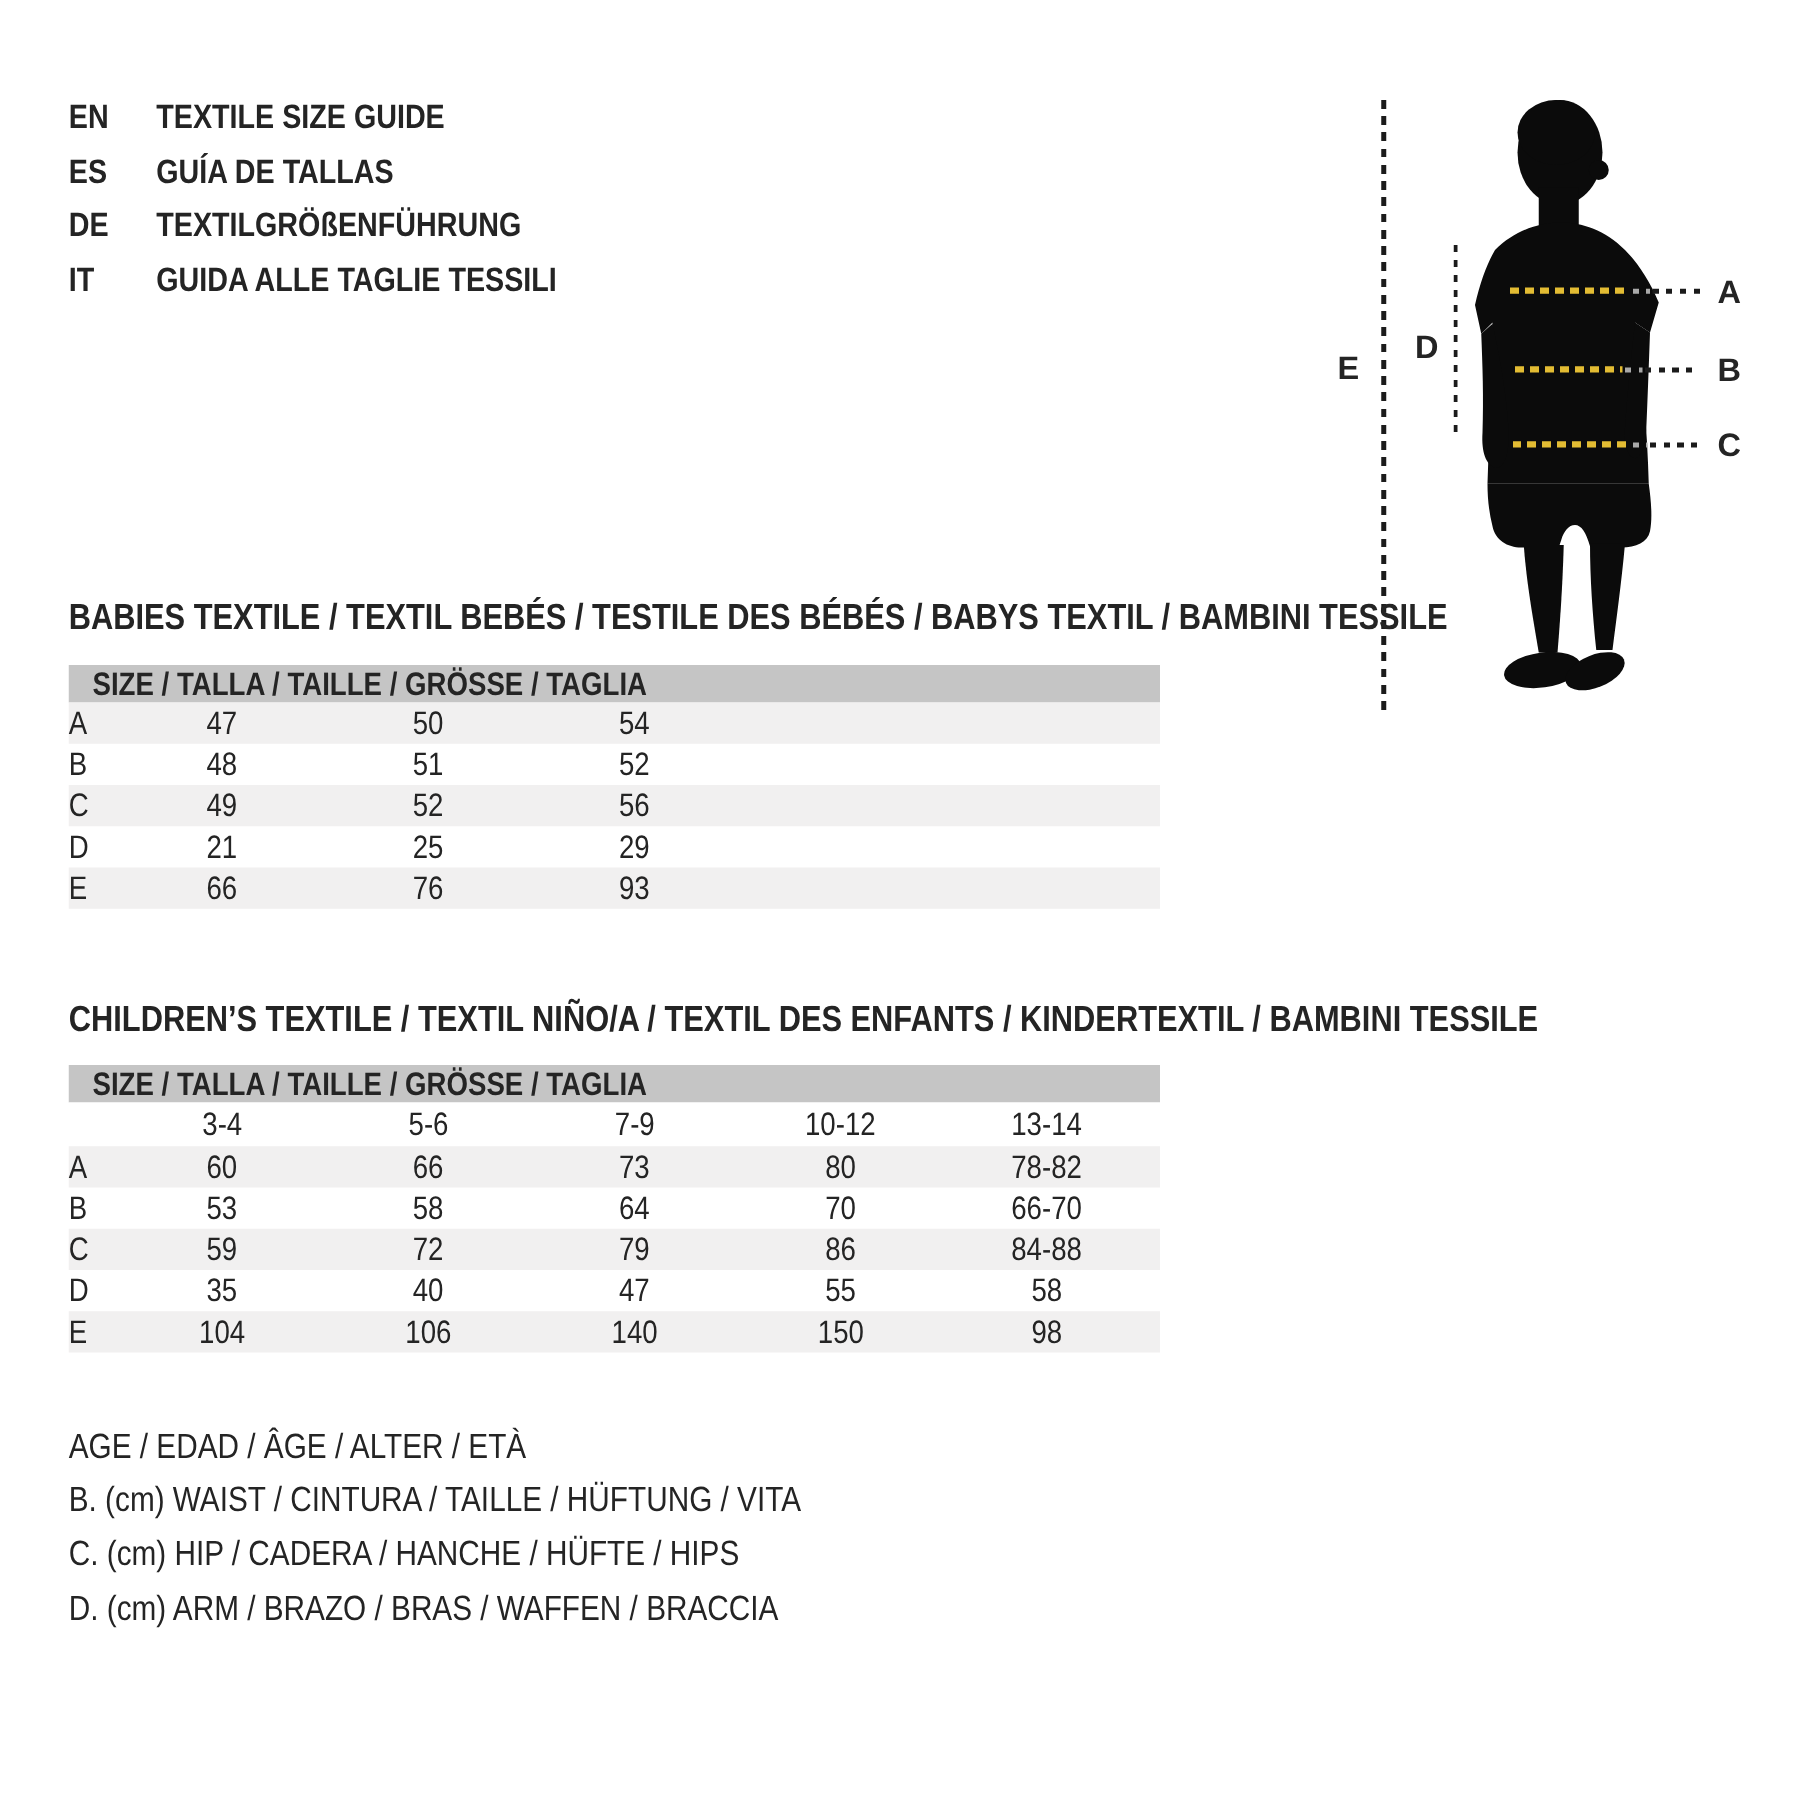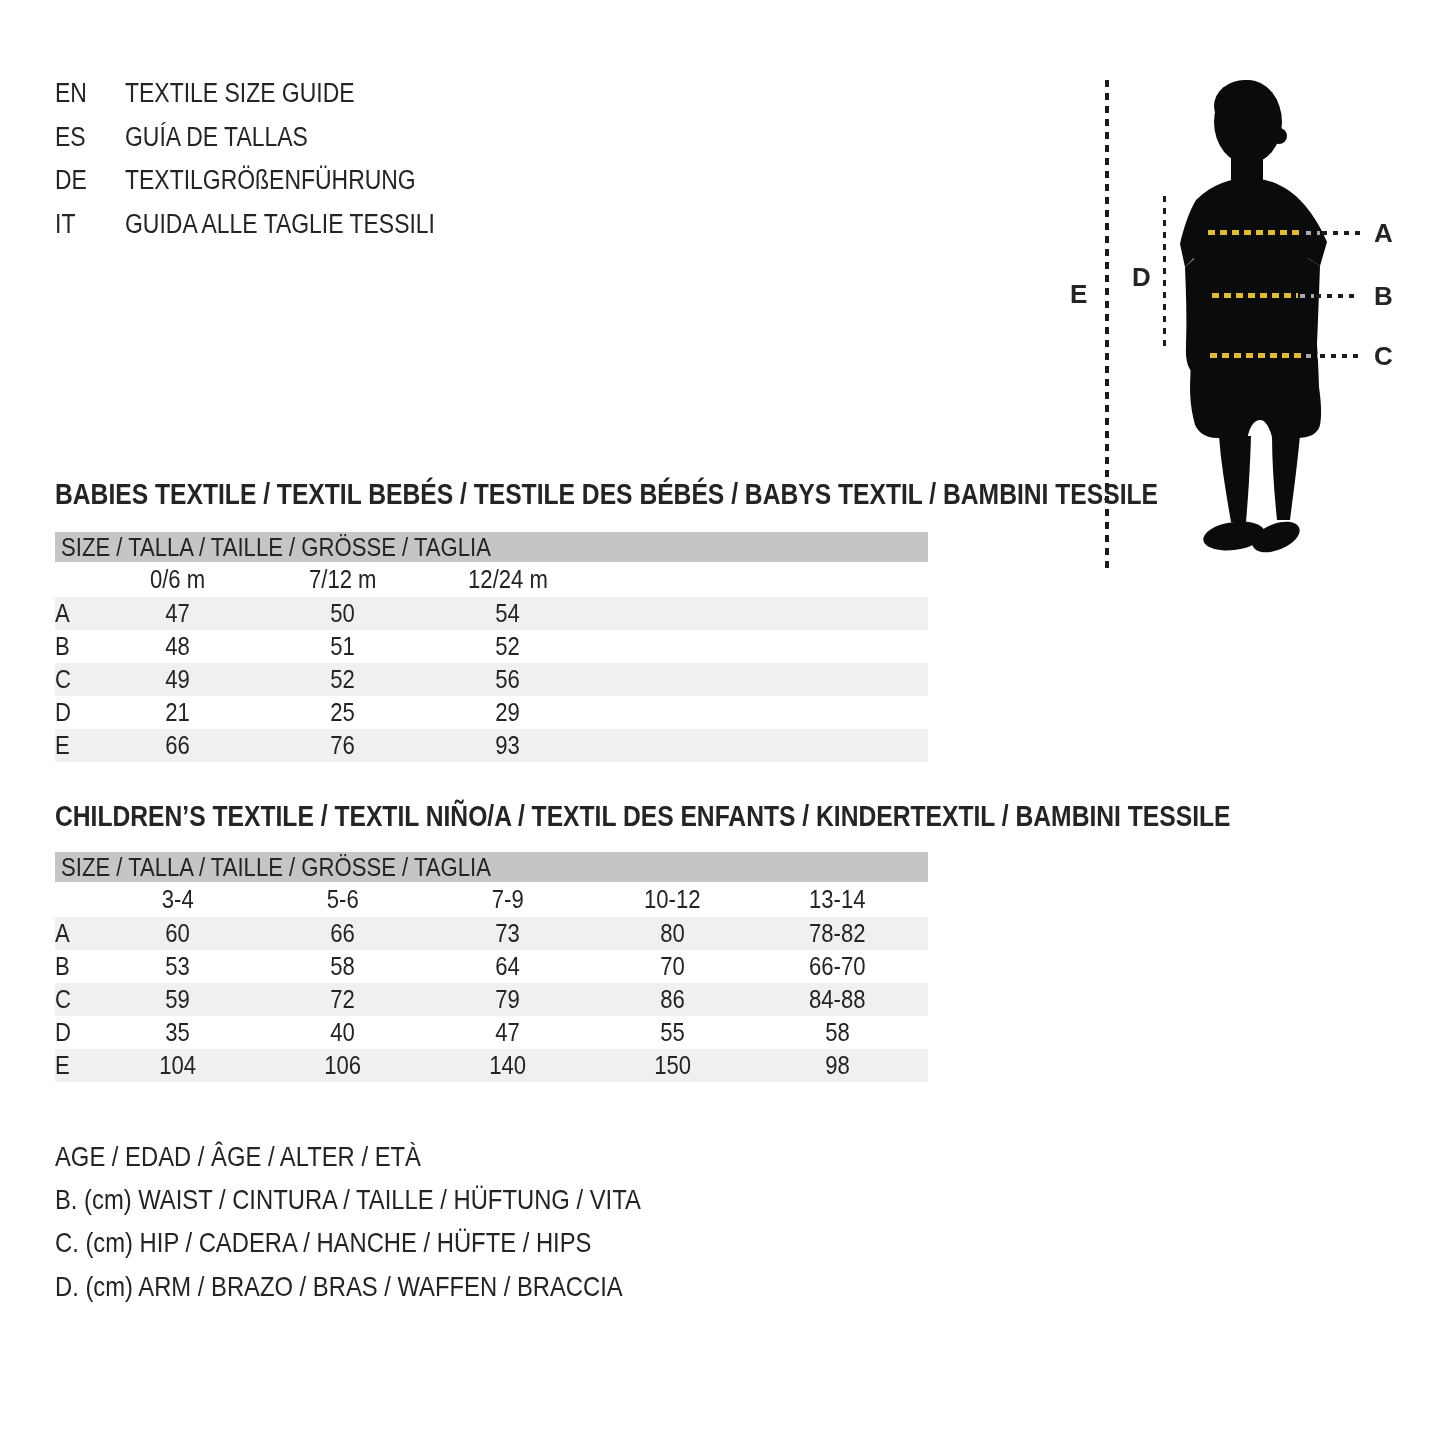--- a/index.html
+++ b/index.html
@@ -3,34 +3,34 @@
 <meta charset="utf-8">
 <style>
   html,body{margin:0;padding:0;background:#ffffff;}
   .page{position:relative;width:1445px;height:1445px;background:#ffffff;overflow:hidden;
         font-family:"Liberation Sans",sans-serif;color:#242424;}
   .cond{display:inline-block;transform:scaleX(.85);transform-origin:0 50%;white-space:nowrap;}
   .condc{display:inline-block;transform:scaleX(.85);transform-origin:50% 50%;white-space:nowrap;}
 
   
   .lang-list{position:absolute;left:55px;top:72px;}
-  .lang-item{display:flex;height:43.5px;align-items:center;font-weight:400;font-size:27px;}
+  .lang-item{display:flex;height:43.5px;align-items:center;font-weight:700;font-size:27px;}
   .lang-item .code{width:70px;flex:0 0 70px;}
 
   
   .section-title{position:absolute;left:55px;font-size:29px;font-weight:700;line-height:29px;text-align:center;}
   .babies-title{top:480px;}
   .children-title{top:802px;}
 
   
   .sg-table{position:absolute;left:55px;width:873px;font-size:26px;}
   .babies-table{top:532px;}
   .children-table{top:852px;}
-  .size-bar{height:30px;background:#c5c5c5;display:flex;align-items:center;padding-left:6px;
-            font-size:26px;font-weight:400;}
+  .size-bar{height:30px;background:#c5c5c5;display:flex;align-items:center;padding-left:19px;
+            font-size:26px;font-weight:700;}
   .trow{display:flex;height:33px;align-items:center;}
   .colhead{height:35px;background:#ffffff;}
   .stripe{background:#f1f0f0;}
   .rlabel{width:40px;flex:0 0 40px;}
   .tcell{width:165px;flex:0 0 165px;text-align:center;}
 
   
   .legend{position:absolute;left:55px;top:1135px;font-size:28px;}
   .legend-line{height:43.4px;display:flex;align-items:center;}
 
@@ -114,26 +114,20 @@
   <span class="mlabel" style="left:1374px;top:342px;">C</span>
 
   <div class="section-title babies-title">
     <span class="cond">BABIES TEXTILE / TEXTIL BEBÉS / TESTILE DES BÉBÉS / BABYS TEXTIL / BAMBINI TESSILE</span>
   </div>
   <div class="sg-table babies-table">
     <div class="size-bar">
       <span class="cond">SIZE / TALLA / TAILLE / GRÖSSE / TAGLIA</span>
     </div>
     <div>
-        <div class="trow colhead">
-          <div class="rlabel"><span class="cond"></span></div>
-          <div class="tcell"><span class="condc">0/6 m</span></div>
-          <div class="tcell"><span class="condc">7/12 m</span></div>
-          <div class="tcell"><span class="condc">12/24 m</span></div>
-        </div>
         <div class="trow stripe">
           <div class="rlabel"><span class="cond">A</span></div>
           <div class="tcell"><span class="condc">47</span></div>
           <div class="tcell"><span class="condc">50</span></div>
           <div class="tcell"><span class="condc">54</span></div>
         </div>
         <div class="trow">
           <div class="rlabel"><span class="cond">B</span></div>
           <div class="tcell"><span class="condc">48</span></div>
           <div class="tcell"><span class="condc">51</span></div>

